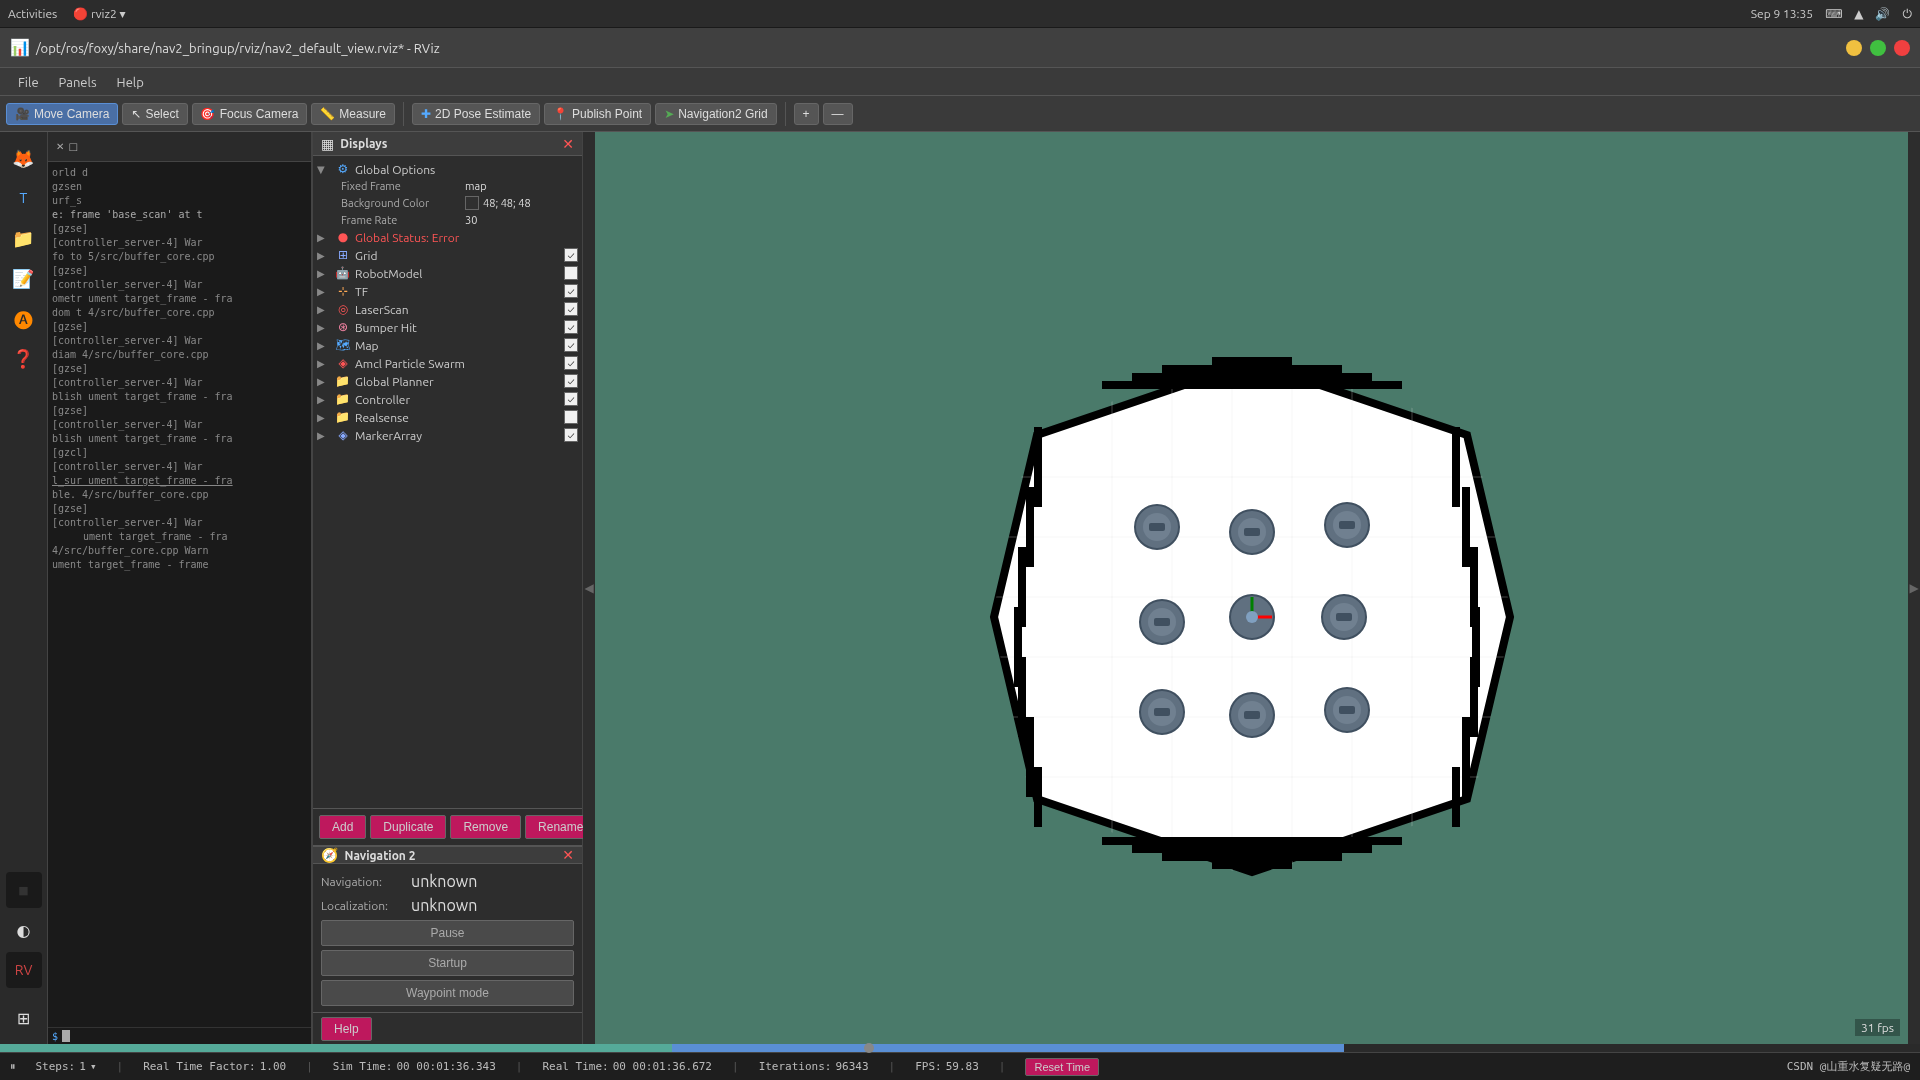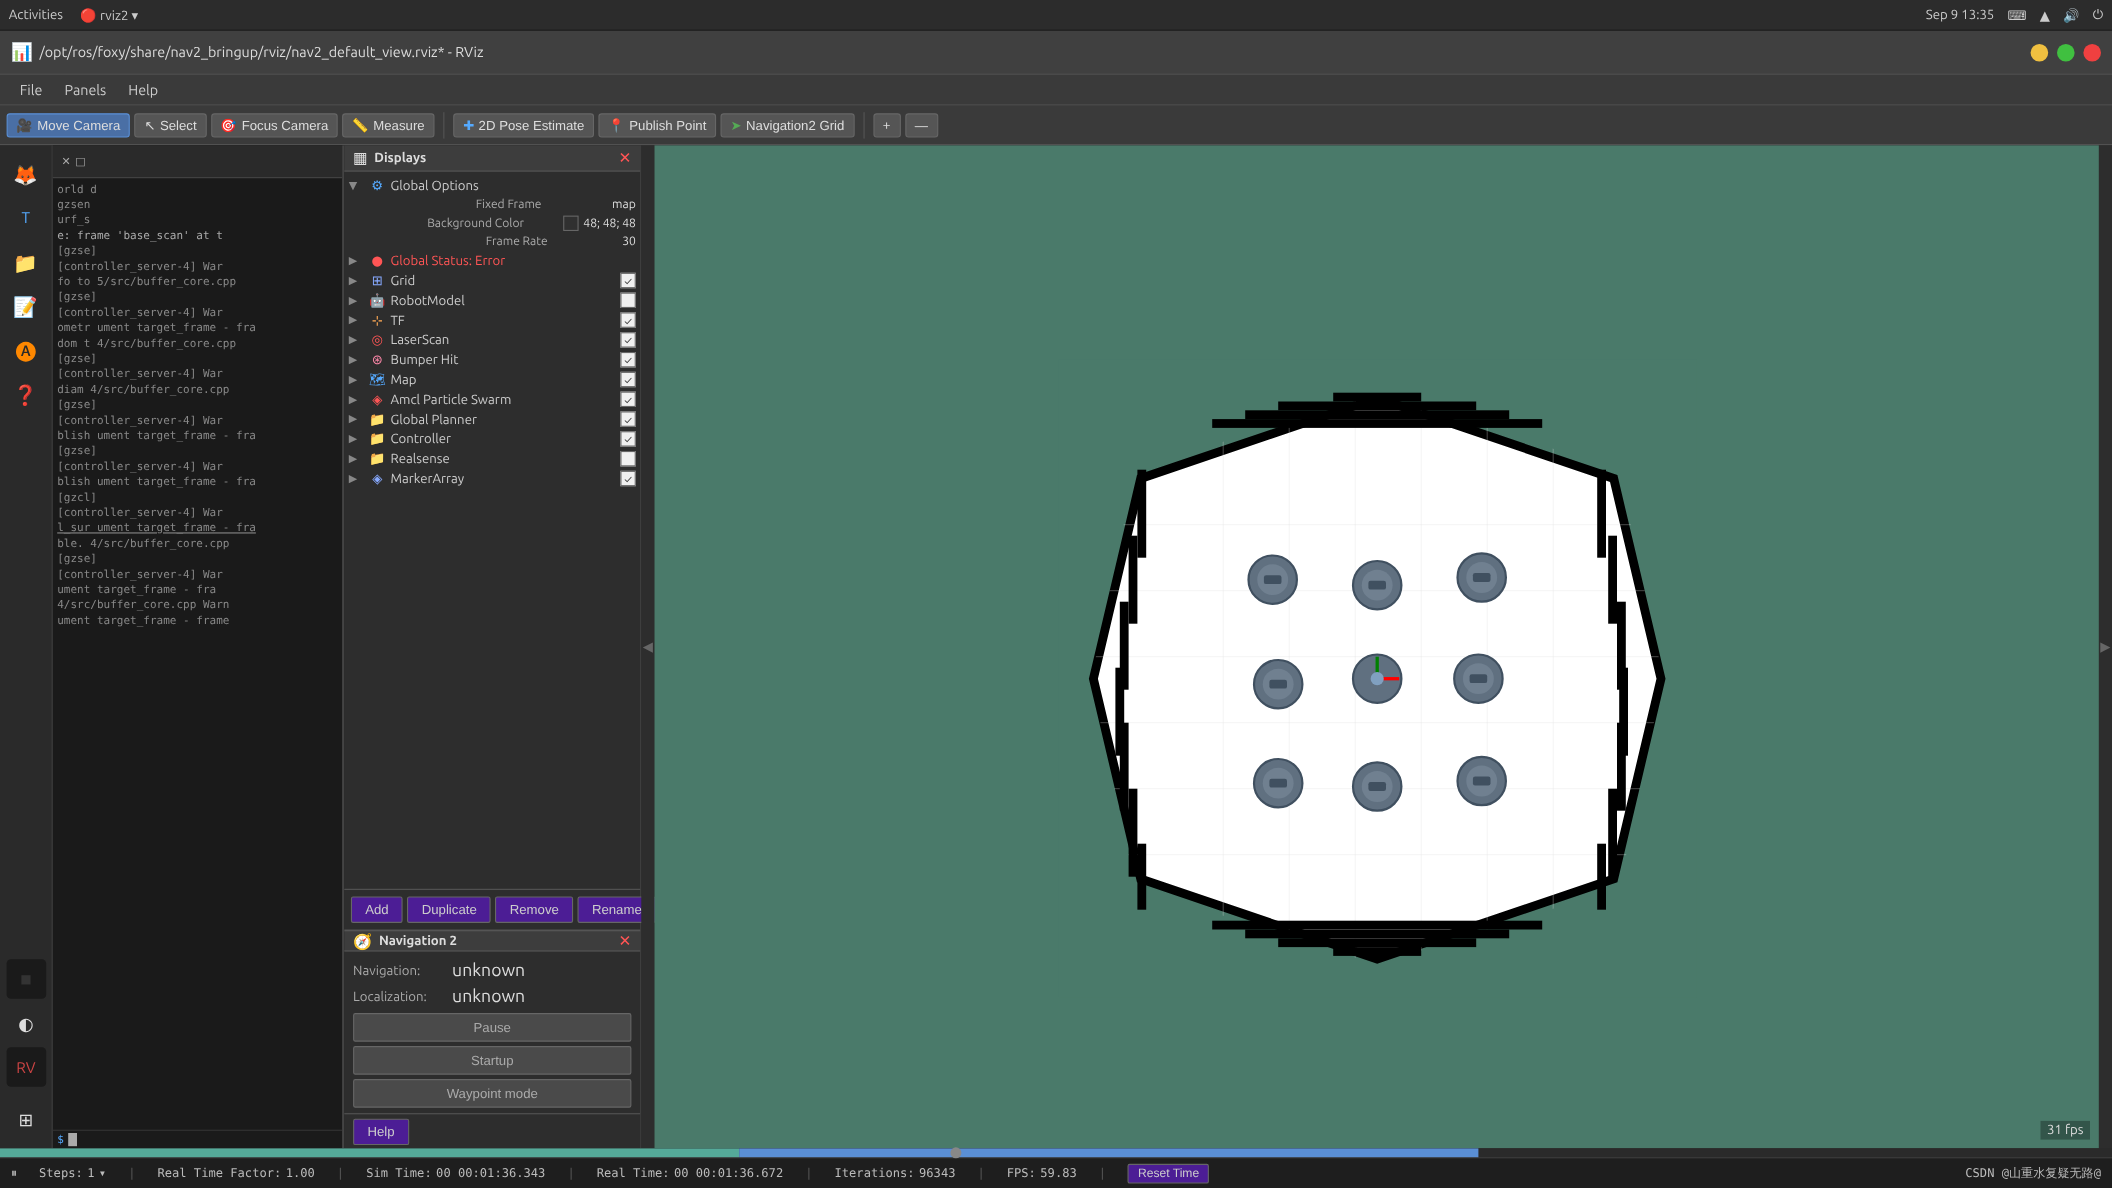--- a/index.html
+++ b/index.html
@@ -198,41 +198,40 @@
       justify-content: center;
       font-size: 10px;
       color: #333;
     }
     .display-checkbox.checked::after { content: '✓'; }
     .display-property {
       display: flex;
       align-items: center;
       padding: 2px 4px 2px 28px;
       gap: 4px;
-      justify-content: flex-end;
     }
     .prop-key { color: #aaa; font-size: 11px; width: 120px; flex-shrink: 0; }
     .prop-val { color: #ddd; font-size: 11px; display: flex; align-items: center; gap: 4px; }
     .color-swatch {
       width: 14px; height: 14px;
       background: #303030;
       border: 1px solid #666;
       display: inline-block;
     }
     .status-error { color: #f55; font-size: 12px; }
 
     #displays-footer {
       display: flex;
       gap: 4px;
       padding: 6px;
       border-top: 1px solid #555;
     }
     .panel-btn {
       padding: 4px 12px;
-      background: #4c1d95;
+      background: #be185d;
       border: 1px solid #666;
       color: #ccc;
       font-size: 12px;
       cursor: pointer;
       border-radius: 2px;
     }
 
     
     #nav2-panel {
       height: 165px;
@@ -513,21 +512,21 @@
       <div style="color:#888;">blish ument target_frame - fra</div>
       <div style="color:#888;">[gzse]</div>
       <div style="color:#888;">[controller_server-4] War</div>
       <div style="color:#888;">blish ument target_frame - fra</div>
       <div style="color:#888;">[gzcl]</div>
       <div style="color:#888;">[controller_server-4] War</div>
       <div style="color:#888;text-decoration:underline;">l_sur ument target_frame - fra</div>
       <div style="color:#888;">ble.  4/src/buffer_core.cpp</div>
       <div style="color:#888;">[gzse]</div>
       <div style="color:#888;">[controller_server-4] War</div>
-      <div style="color:#888;">ument target_frame - fra</div>
+      <div style="color:#888;margin-left:31px;">ument target_frame - fra</div>
       <div style="color:#888;">4/src/buffer_core.cpp Warn</div>
       <div style="color:#888;">ument target_frame - frame</div>
     </div>
     <div id="terminal-input-line">
       <span id="terminal-prompt">$</span>
       <span style="display:inline-block;width:8px;height:12px;background:#aaa;margin-left:4px;"></span>
     </div>
   </div>
 
   <div id="panels-area">

